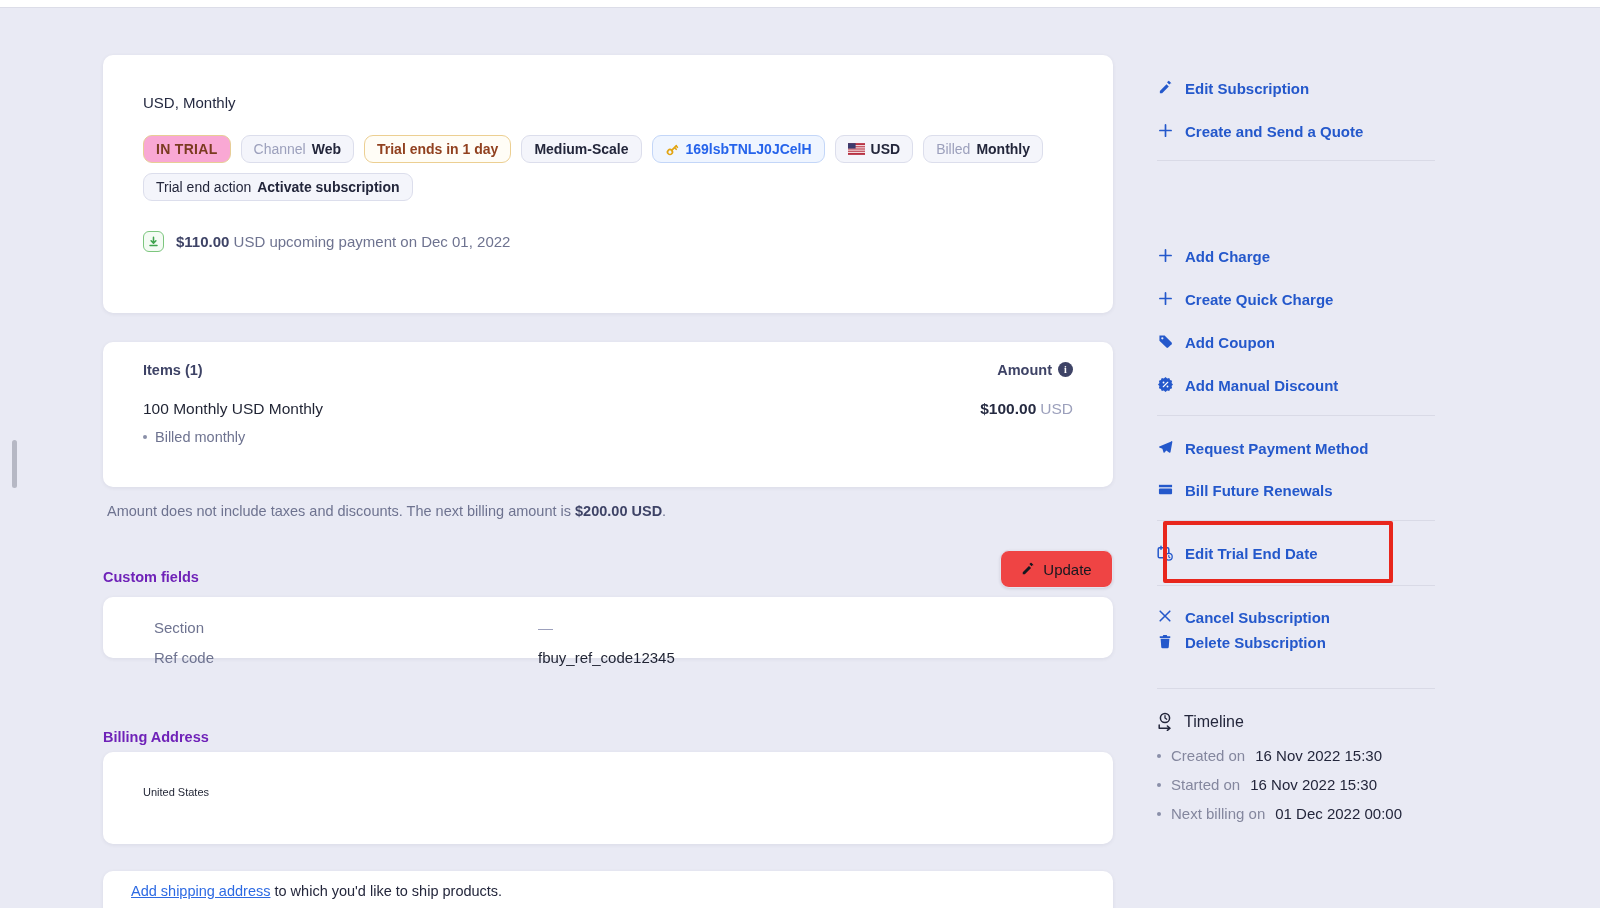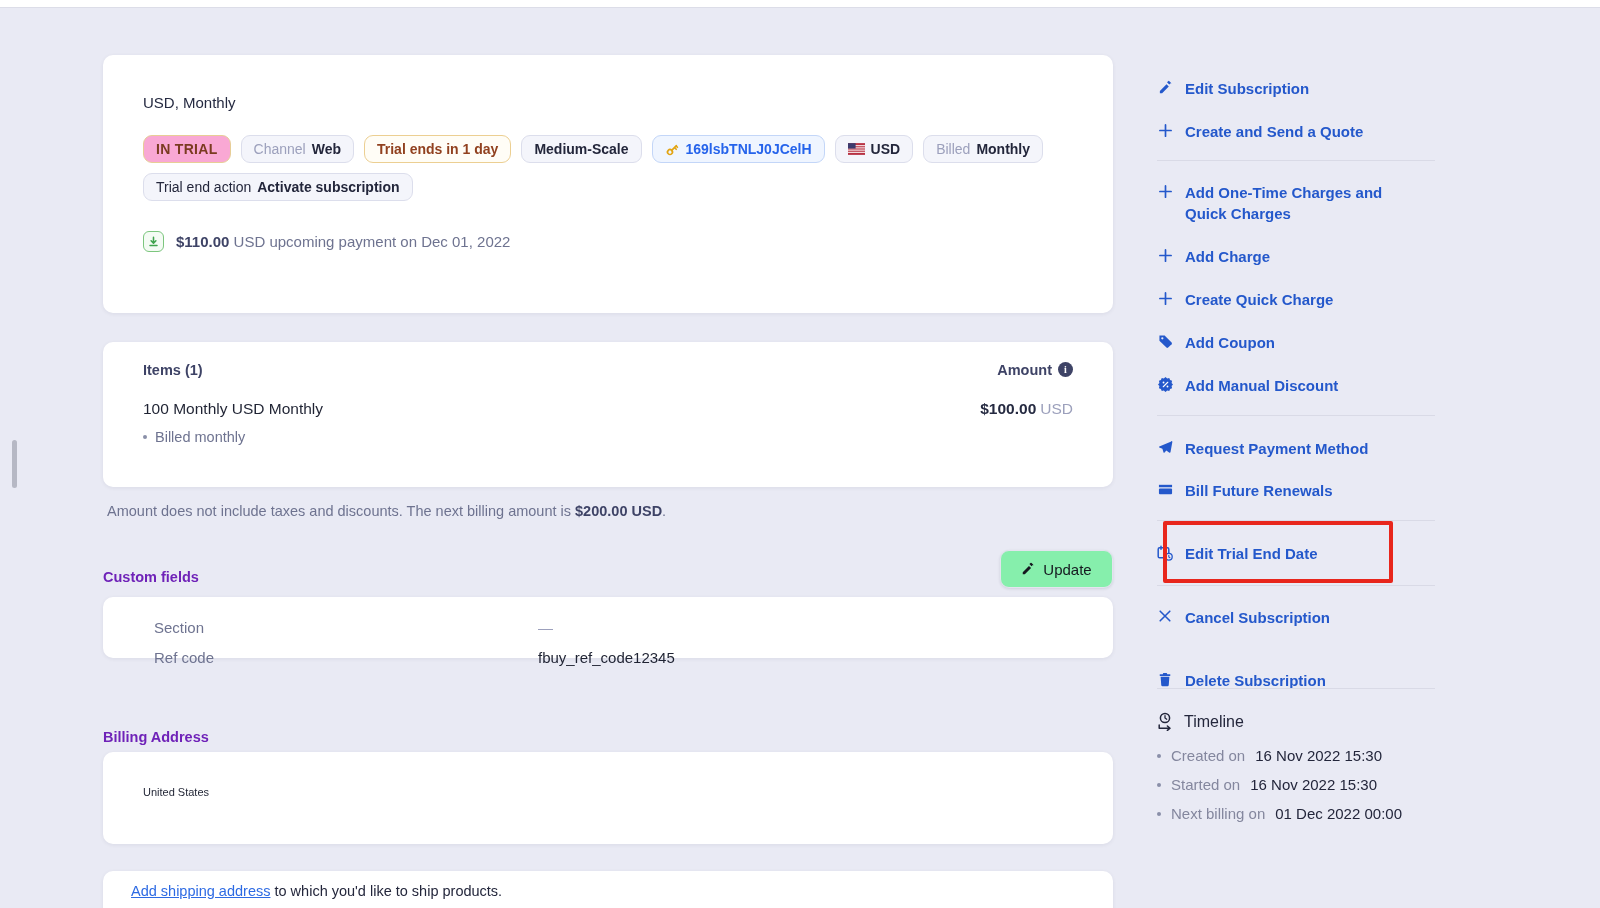--- a/index.html
+++ b/index.html
@@ -50,21 +50,21 @@
 
   .footnote { position:absolute; left:107px; top:503px; font-size:14.5px; color:#6e7390; }
   .footnote b { color:#3e4366; }
 
   .section-heading { position:absolute; left:103px; font-size:14.5px; font-weight:700; color:#6f22b8; }
   .heading-custom { top:569px; }
   .heading-billing { top:729px; }
 
   .update-btn {
     position:absolute; left:1000px; top:550px; width:113px; height:38px;
-    background:#86efac; border:1px solid #e3e4ee; border-radius:9px;
+    background:#ef4444; border:1px solid #e3e4ee; border-radius:9px;
     box-shadow:0 1px 3px rgba(25,28,60,0.12);
     display:flex; align-items:center; justify-content:center; gap:8px;
     font-size:15px; font-weight:500; color:#15181f; cursor:pointer;
   }
 
   
   .card-custom { top:597px; height:61px; padding:22px 40px 0 51px; }
   .cf-row { display:flex; font-size:15px; margin-bottom:13px; }
   .cf-label { width:384px; color:#6e7390; }
   .cf-value { color:#1f2333; }
@@ -233,28 +233,20 @@
     <span class="ic">
       <svg width="15" height="15" viewBox="0 0 16 16">
           <path d="M8 2v12M2 8h12" stroke="#2458cb" stroke-width="1.8" stroke-linecap="round"></path>
         </svg>
     </span>
     <span>Create and Send a Quote</span>
   </div>
 
   <div class="side-divider" style="top:160px"></div>
 
-  <div class="side-item" style="top:182px; width:262px">
-    <span class="ic">
-      <svg width="15" height="15" viewBox="0 0 16 16">
-          <path d="M8 2v12M2 8h12" stroke="#2458cb" stroke-width="1.8" stroke-linecap="round"></path>
-        </svg>
-    </span>
-    <span>Add One-Time Charges and Quick Charges</span>
-  </div>
 
   <div class="side-item" style="top:246px">
     <span class="ic">
       <svg width="15" height="15" viewBox="0 0 16 16">
           <path d="M8 2v12M2 8h12" stroke="#2458cb" stroke-width="1.8" stroke-linecap="round"></path>
         </svg>
     </span>
     <span>Add Charge</span>
   </div>
 
@@ -328,21 +320,21 @@
 
   <div class="side-item" style="top:607px">
     <span class="ic">
       <svg width="14" height="14" viewBox="0 0 16 16">
           <path d="M2.5 2.5l11 11M13.5 2.5l-11 11" stroke="#2458cb" stroke-width="1.8" stroke-linecap="round"></path>
         </svg>
     </span>
     <span>Cancel Subscription</span>
   </div>
 
-  <div class="side-item" style="top:670px">
+  <div class="side-item" style="top:632px">
     <span class="ic">
       <svg width="14" height="15" viewBox="0 0 16 17">
           <path d="M6 1h4l.6 1.6H14v1.8H2V2.6h3.4L6 1z" fill="#2458cb"></path>
           <path d="M3 5.4h10l-.7 9.3a1.6 1.6 0 01-1.6 1.5H5.3a1.6 1.6 0 01-1.6-1.5L3 5.4z" fill="#2458cb"></path>
         </svg>
     </span>
     <span>Delete Subscription</span>
   </div>
 
   <div class="side-divider" style="top:688px"></div>

